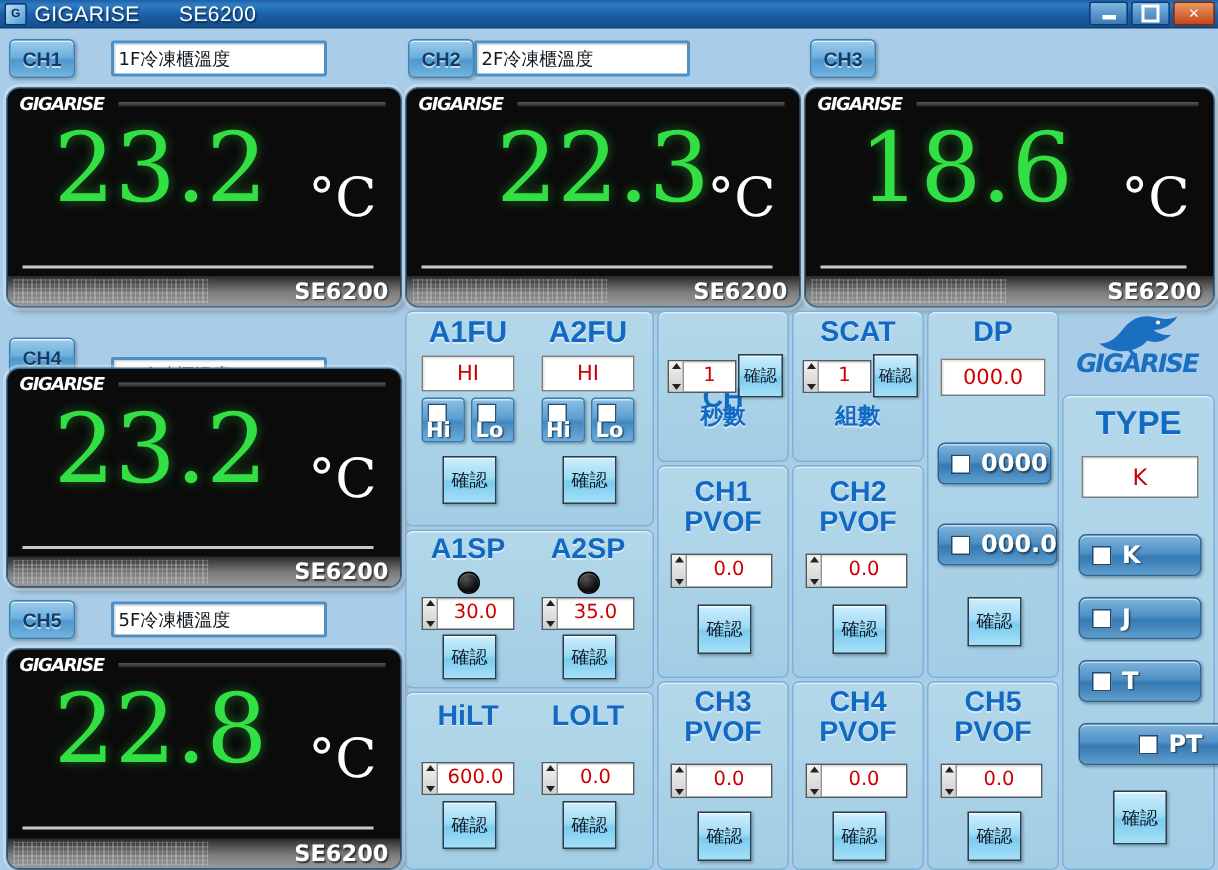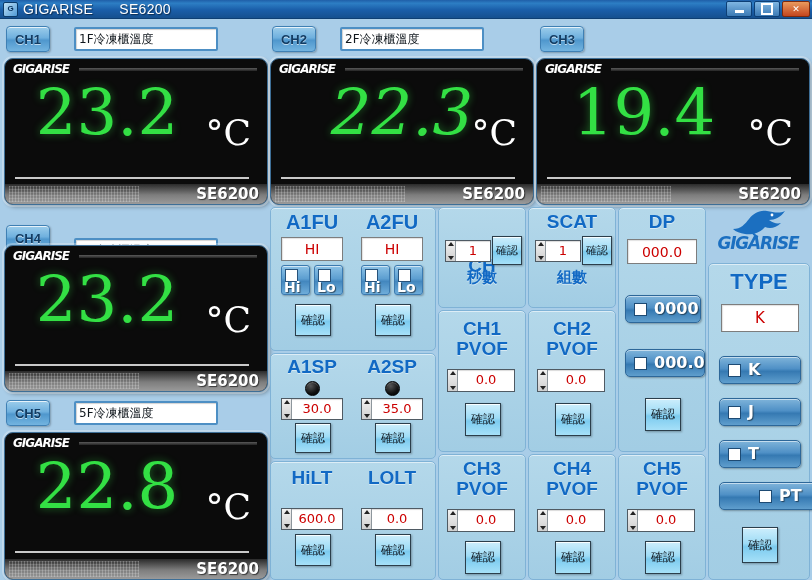--- a/index.html
+++ b/index.html
@@ -232,21 +232,21 @@
     </div>
   </div>
 
   <div class="chrow" style="left:6px;top:26px;">
     <div class="chbtn">CH1</div>
     <div class="chinput" style="width:137px;margin-left:24px;">1F冷凍櫃溫度</div>
   </div>
 
   <div class="chrow" style="left:272px;top:26px;">
     <div class="chbtn">CH2</div>
-    <div class="chinput" style="width:137px;margin-left:24px;">2F冷凍櫃溫度</div>
+    <div class="chinput" style="width:137px;">2F冷凍櫃溫度</div>
   </div>
 
   <div class="chrow" style="left:540px;top:26px;">
     <div class="chbtn">CH3</div>
   </div>
 
   <div class="display" style="left:4px;top:58px;width:262px;height:145px;">
     <div class="disp-top">
       <div class="disp-logo">GIGARISE</div>
       <div class="disp-line"></div>
@@ -258,35 +258,35 @@
       <div class="grille"></div>
       <div class="disp-model">SE6200</div>
     </div>
   </div>
 
   <div class="display" style="left:270px;top:58px;width:262px;height:145px;">
     <div class="disp-top">
       <div class="disp-logo">GIGARISE</div>
       <div class="disp-line"></div>
     </div>
-    <div class="disp-value" style="font-style:italic;">22.3</div>
+    <div class="disp-value" style="">22.3</div>
     <div class="disp-unit" style="top:56px;">°C</div>
     <div class="disp-underline" style="top:118px;"></div>
     <div class="disp-footer">
       <div class="grille"></div>
       <div class="disp-model">SE6200</div>
     </div>
   </div>
 
   <div class="display" style="left:536px;top:58px;width:272px;height:145px;">
     <div class="disp-top">
       <div class="disp-logo">GIGARISE</div>
       <div class="disp-line"></div>
     </div>
-    <div class="disp-value" style="padding-right:58px;">19.4</div>
+    <div class="disp-value" style="padding-right:58px;">18.6</div>
     <div class="disp-unit" style="top:56px;">°C</div>
     <div class="disp-underline" style="top:118px;"></div>
     <div class="disp-footer">
       <div class="grille"></div>
       <div class="disp-model">SE6200</div>
     </div>
   </div>
 
   <div class="chrow" style="left:6px;top:214px;">
     <div class="chbtn">CH4</div>

